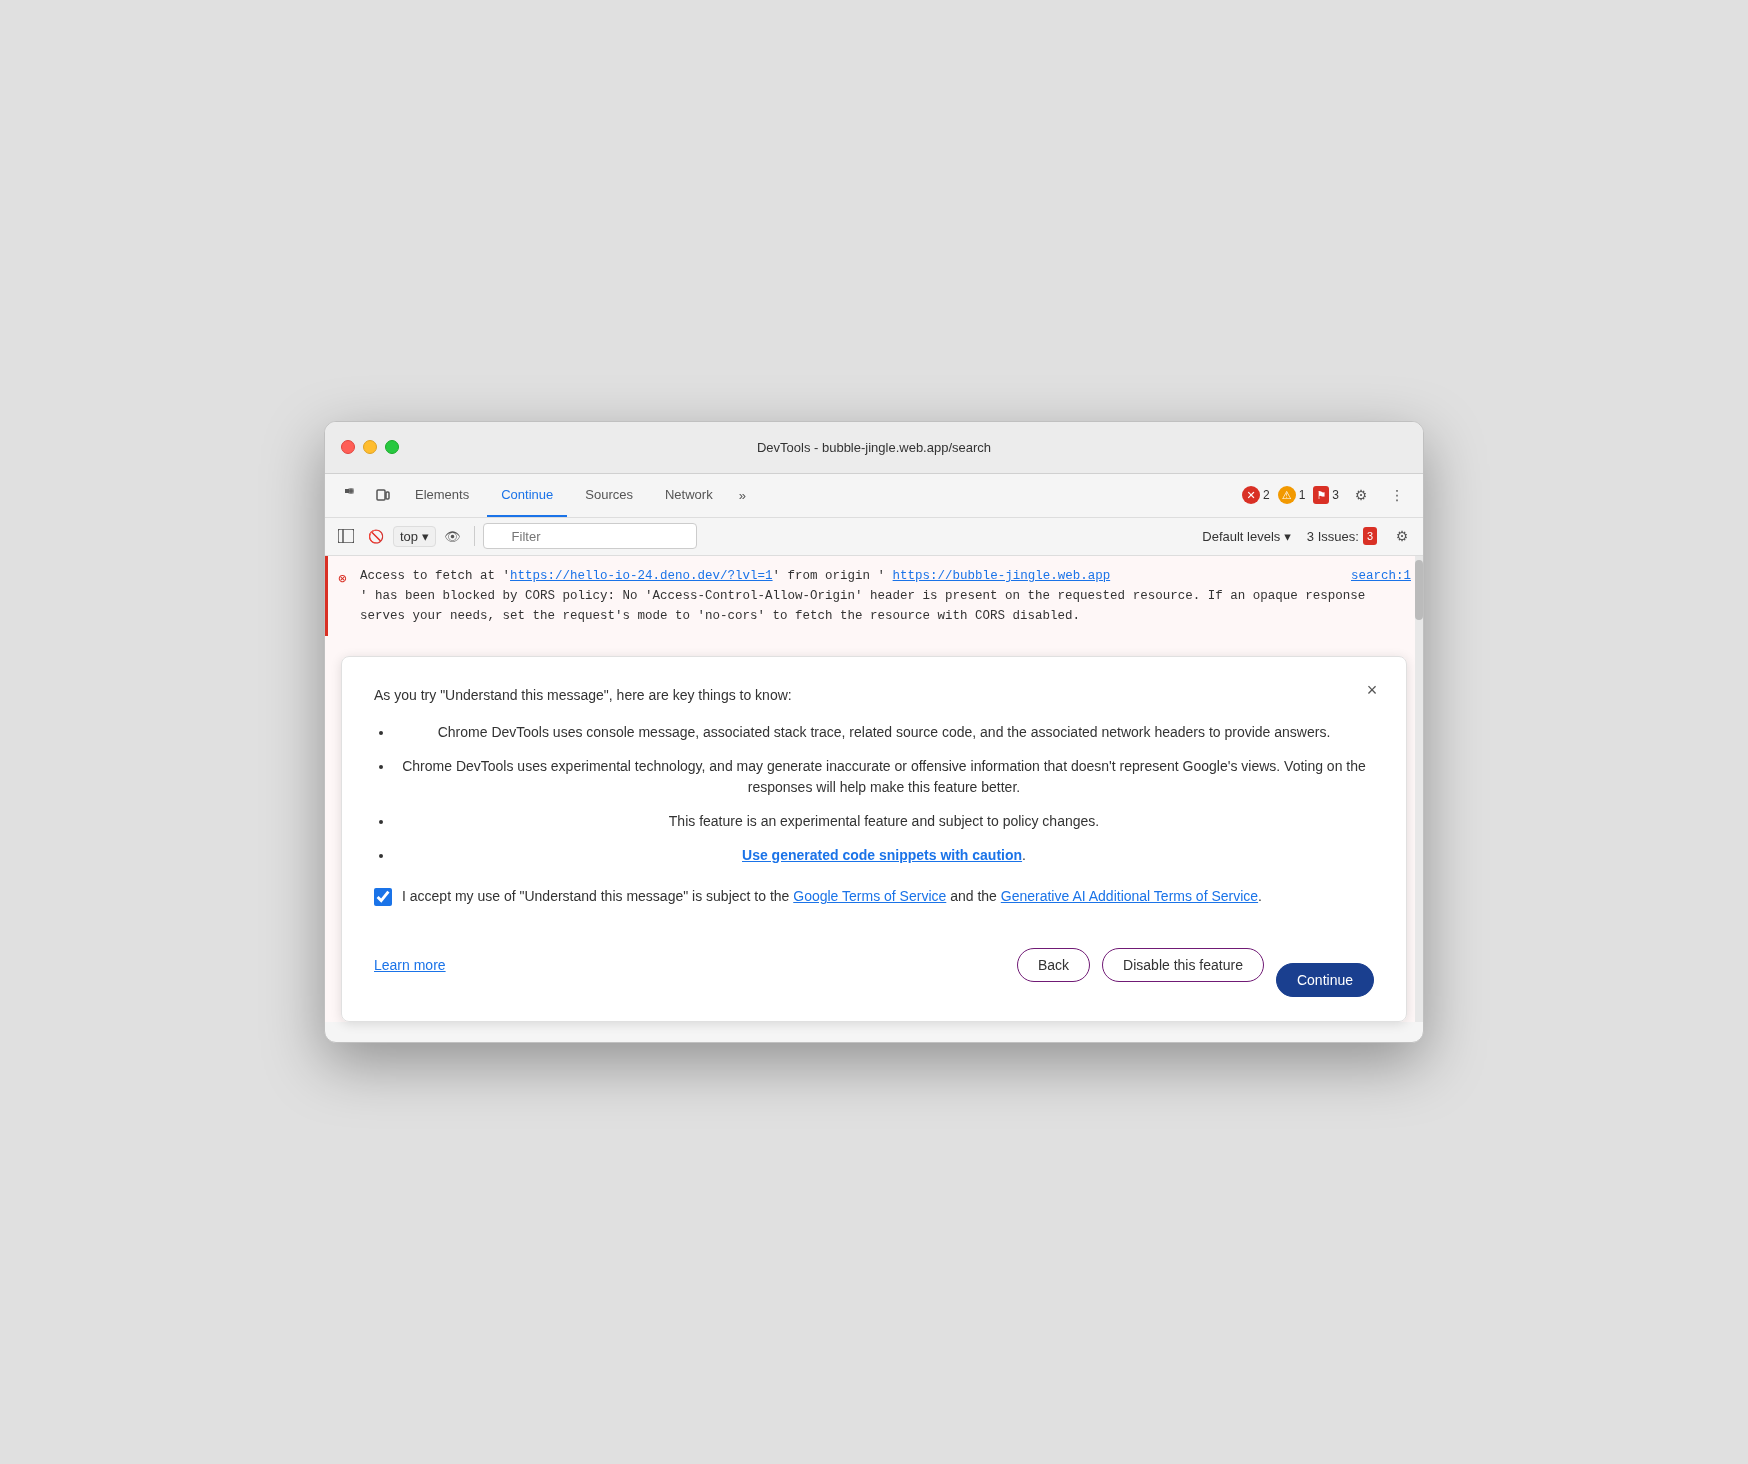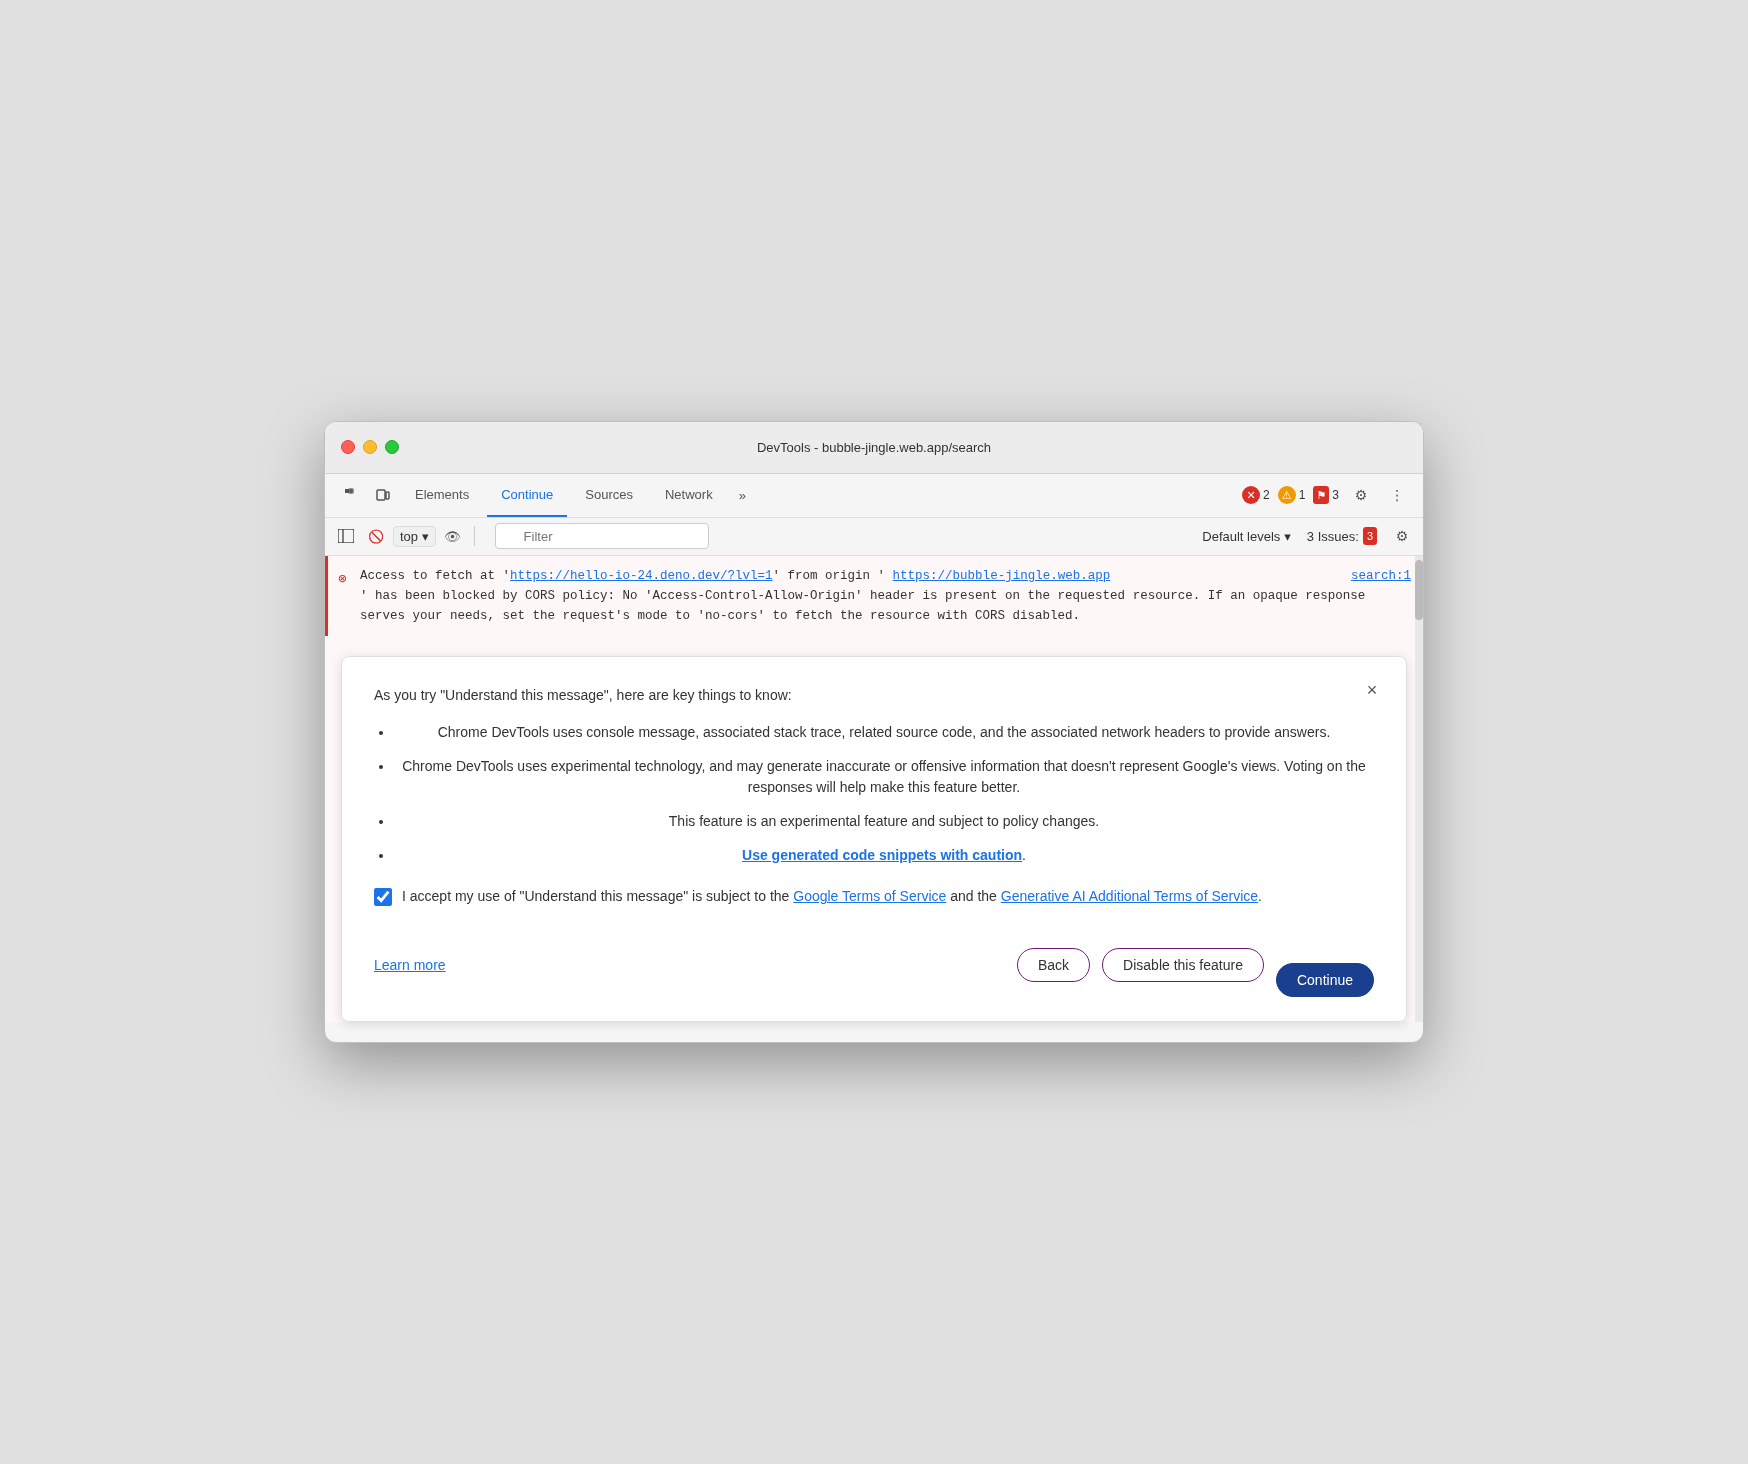--- a/index.html
+++ b/index.html
@@ -173,21 +173,20 @@
       font-size: 13px;
       background: white;
       color: #333;
       outline: none;
       position: relative;
     }
     .filter-wrapper {
       position: relative;
       flex: 1;
       max-width: 300px;
-      margin-left: 12px;
     }
     .filter-icon-inside {
       position: absolute;
       left: 7px;
       top: 50%;
       transform: translateY(-50%);
       color: #888;
       font-size: 12px;
       pointer-events: none;
     }

